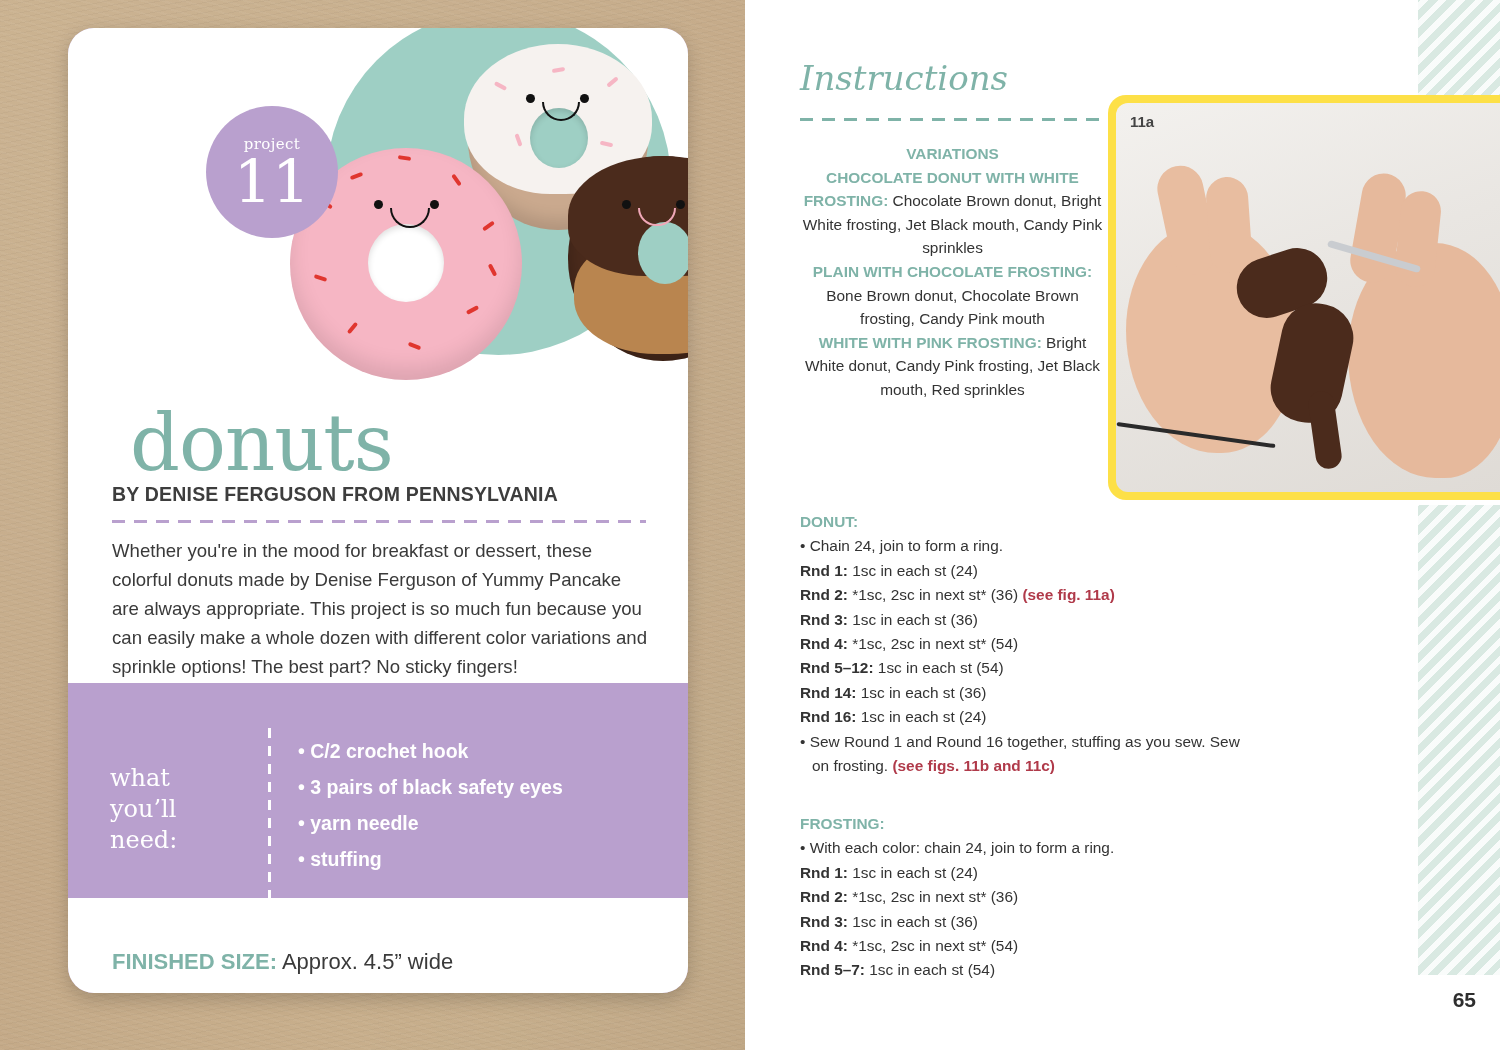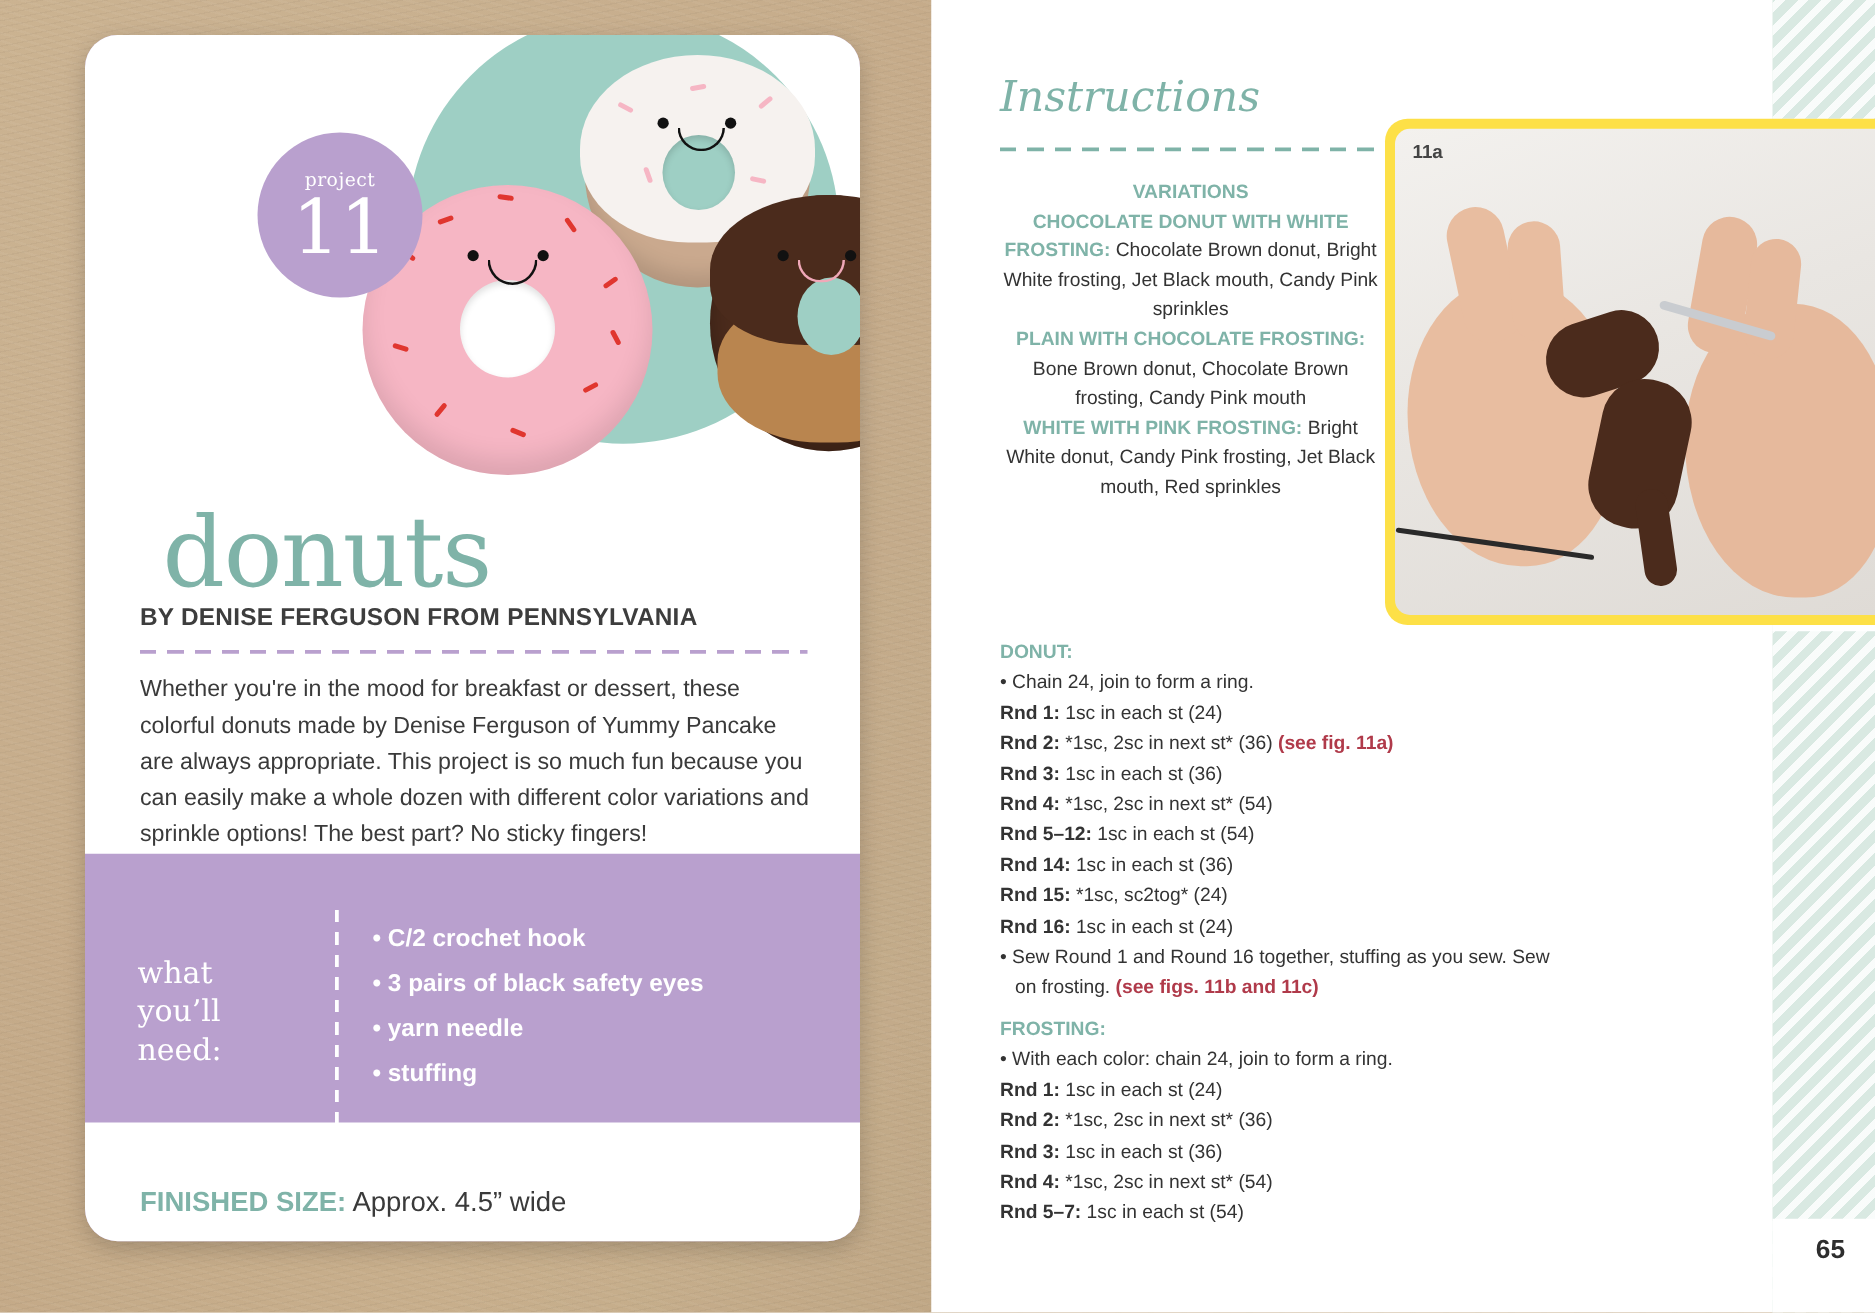--- a/index.html
+++ b/index.html
@@ -264,21 +264,20 @@
 
 <div class="col2">
   <div class="hd">DONUT:</div>
   <div><span>• Chain 24, join to form a ring.</span></div>
   <div><b>Rnd 1:</b> <span>1sc in each st (24)</span></div>
   <div><b>Rnd 2:</b> <span>*1sc, 2sc in next st* (36)</span> <span class="ref">(see fig. 11a)</span></div>
   <div><b>Rnd 3:</b> <span>1sc in each st (36)</span></div>
   <div><b>Rnd 4:</b> <span>*1sc, 2sc in next st* (54)</span></div>
   <div><b>Rnd 5–12:</b> <span>1sc in each st (54)</span></div>
   <div><b>Rnd 14:</b> <span>1sc in each st (36)</span></div>
-  <div><b>Rnd 15:</b> <span>*1sc, sc2tog* (24)</span></div>
   <div><b>Rnd 16:</b> <span>1sc in each st (24)</span></div>
   <div class="indent"><span>• Sew Round 1 and Round 16 together, stuffing as you sew. Sew on frosting.</span> <span class="ref">(see figs. 11b and 11c)</span></div>
 </div>
 
 <div class="col3">
   <div class="hd">FROSTING:</div>
   <div><span>• With each color: chain 24, join to form a ring.</span></div>
   <div><b>Rnd 1:</b> <span>1sc in each st (24)</span></div>
   <div><b>Rnd 2:</b> <span>*1sc, 2sc in next st* (36)</span></div>
   <div><b>Rnd 3:</b> <span>1sc in each st (36)</span></div>

